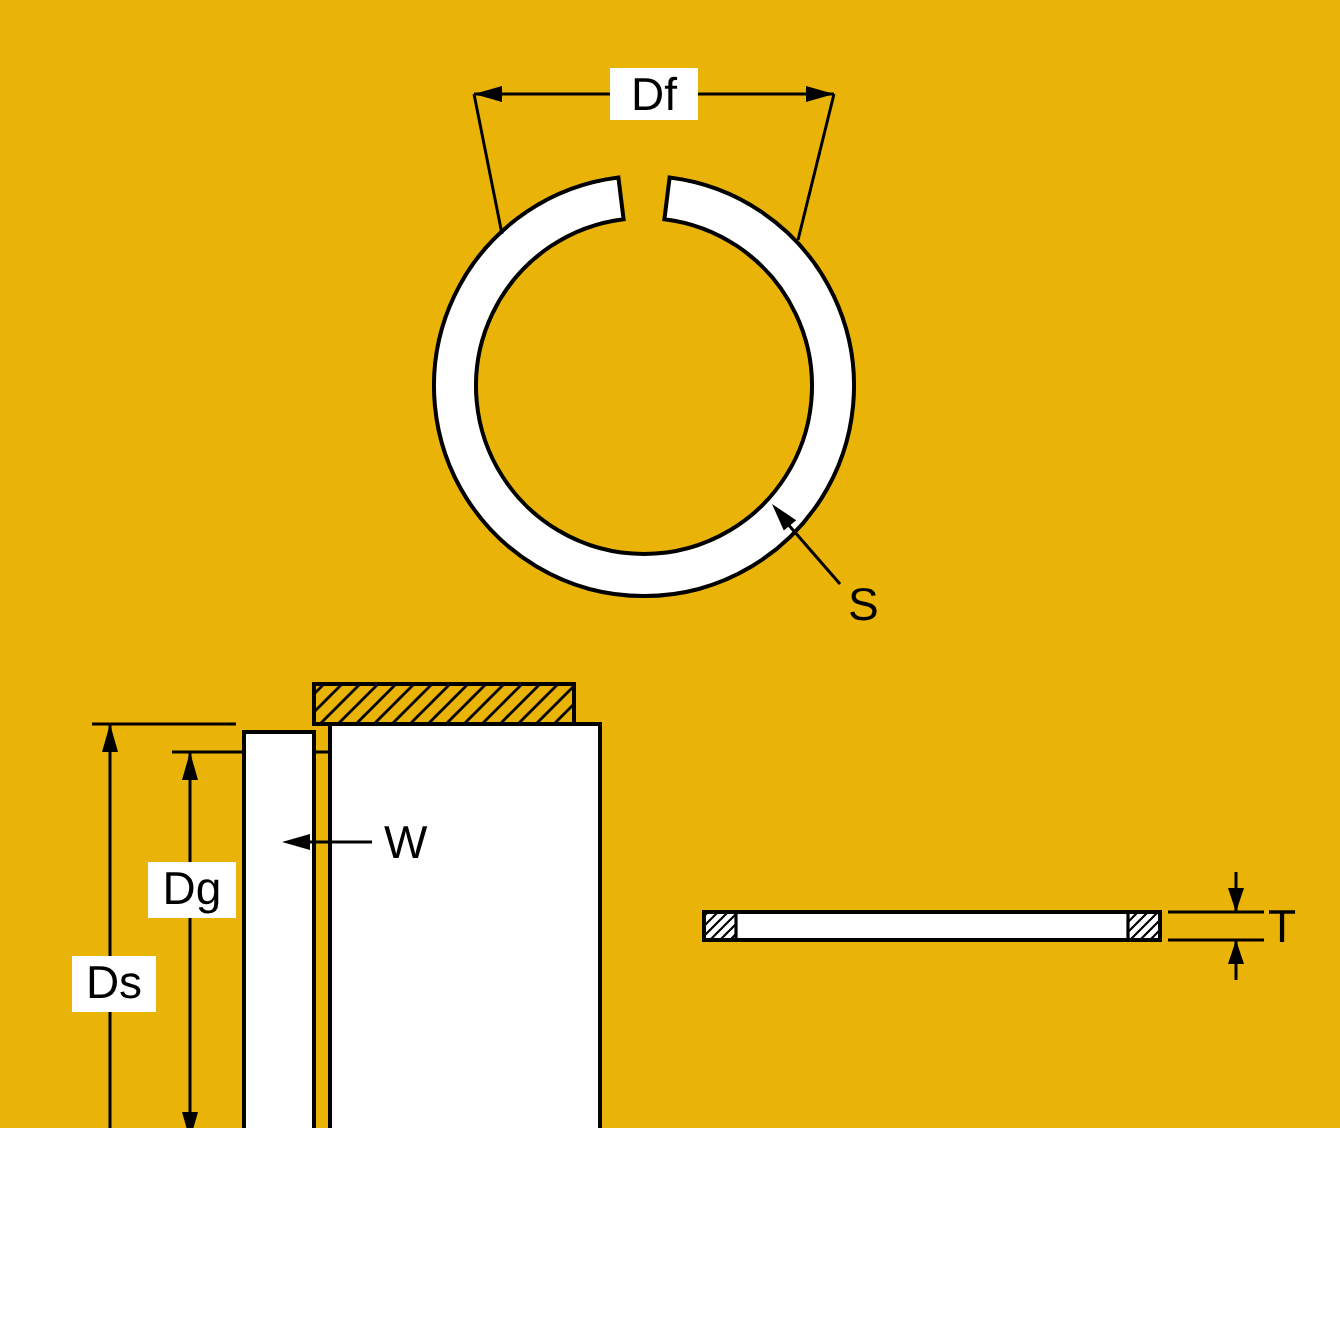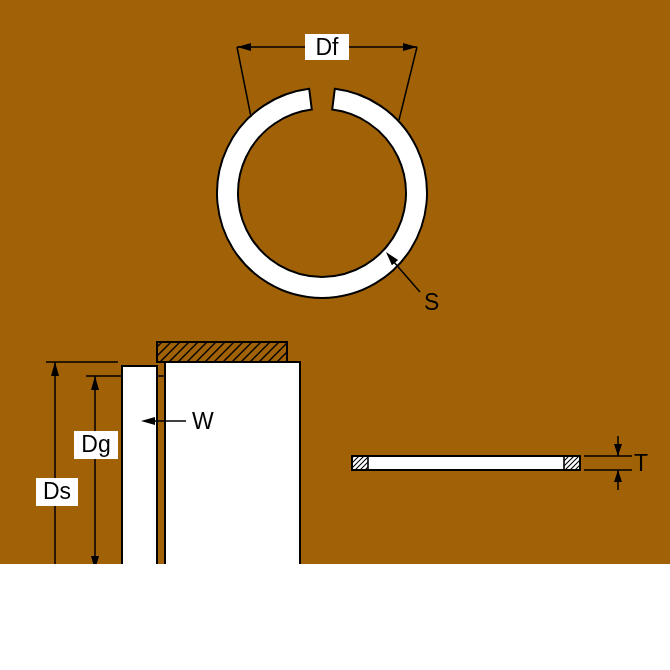--- a/index.html
+++ b/index.html
@@ -4,21 +4,21 @@
 <style>
   html, body {
     margin: 0;
     padding: 0;
     background: #ffffff;
   }
   .canvas {
     position: relative;
     width: 670px;
     height: 564px;
-    background: #a16207;
+    background: #eab308;
     overflow: hidden;
   }
   svg {
     position: absolute;
     left: 0;
     top: 0;
   }
   .dim-label {
     font-family: "Liberation Sans", "DejaVu Sans", sans-serif;
     font-size: 23px;

